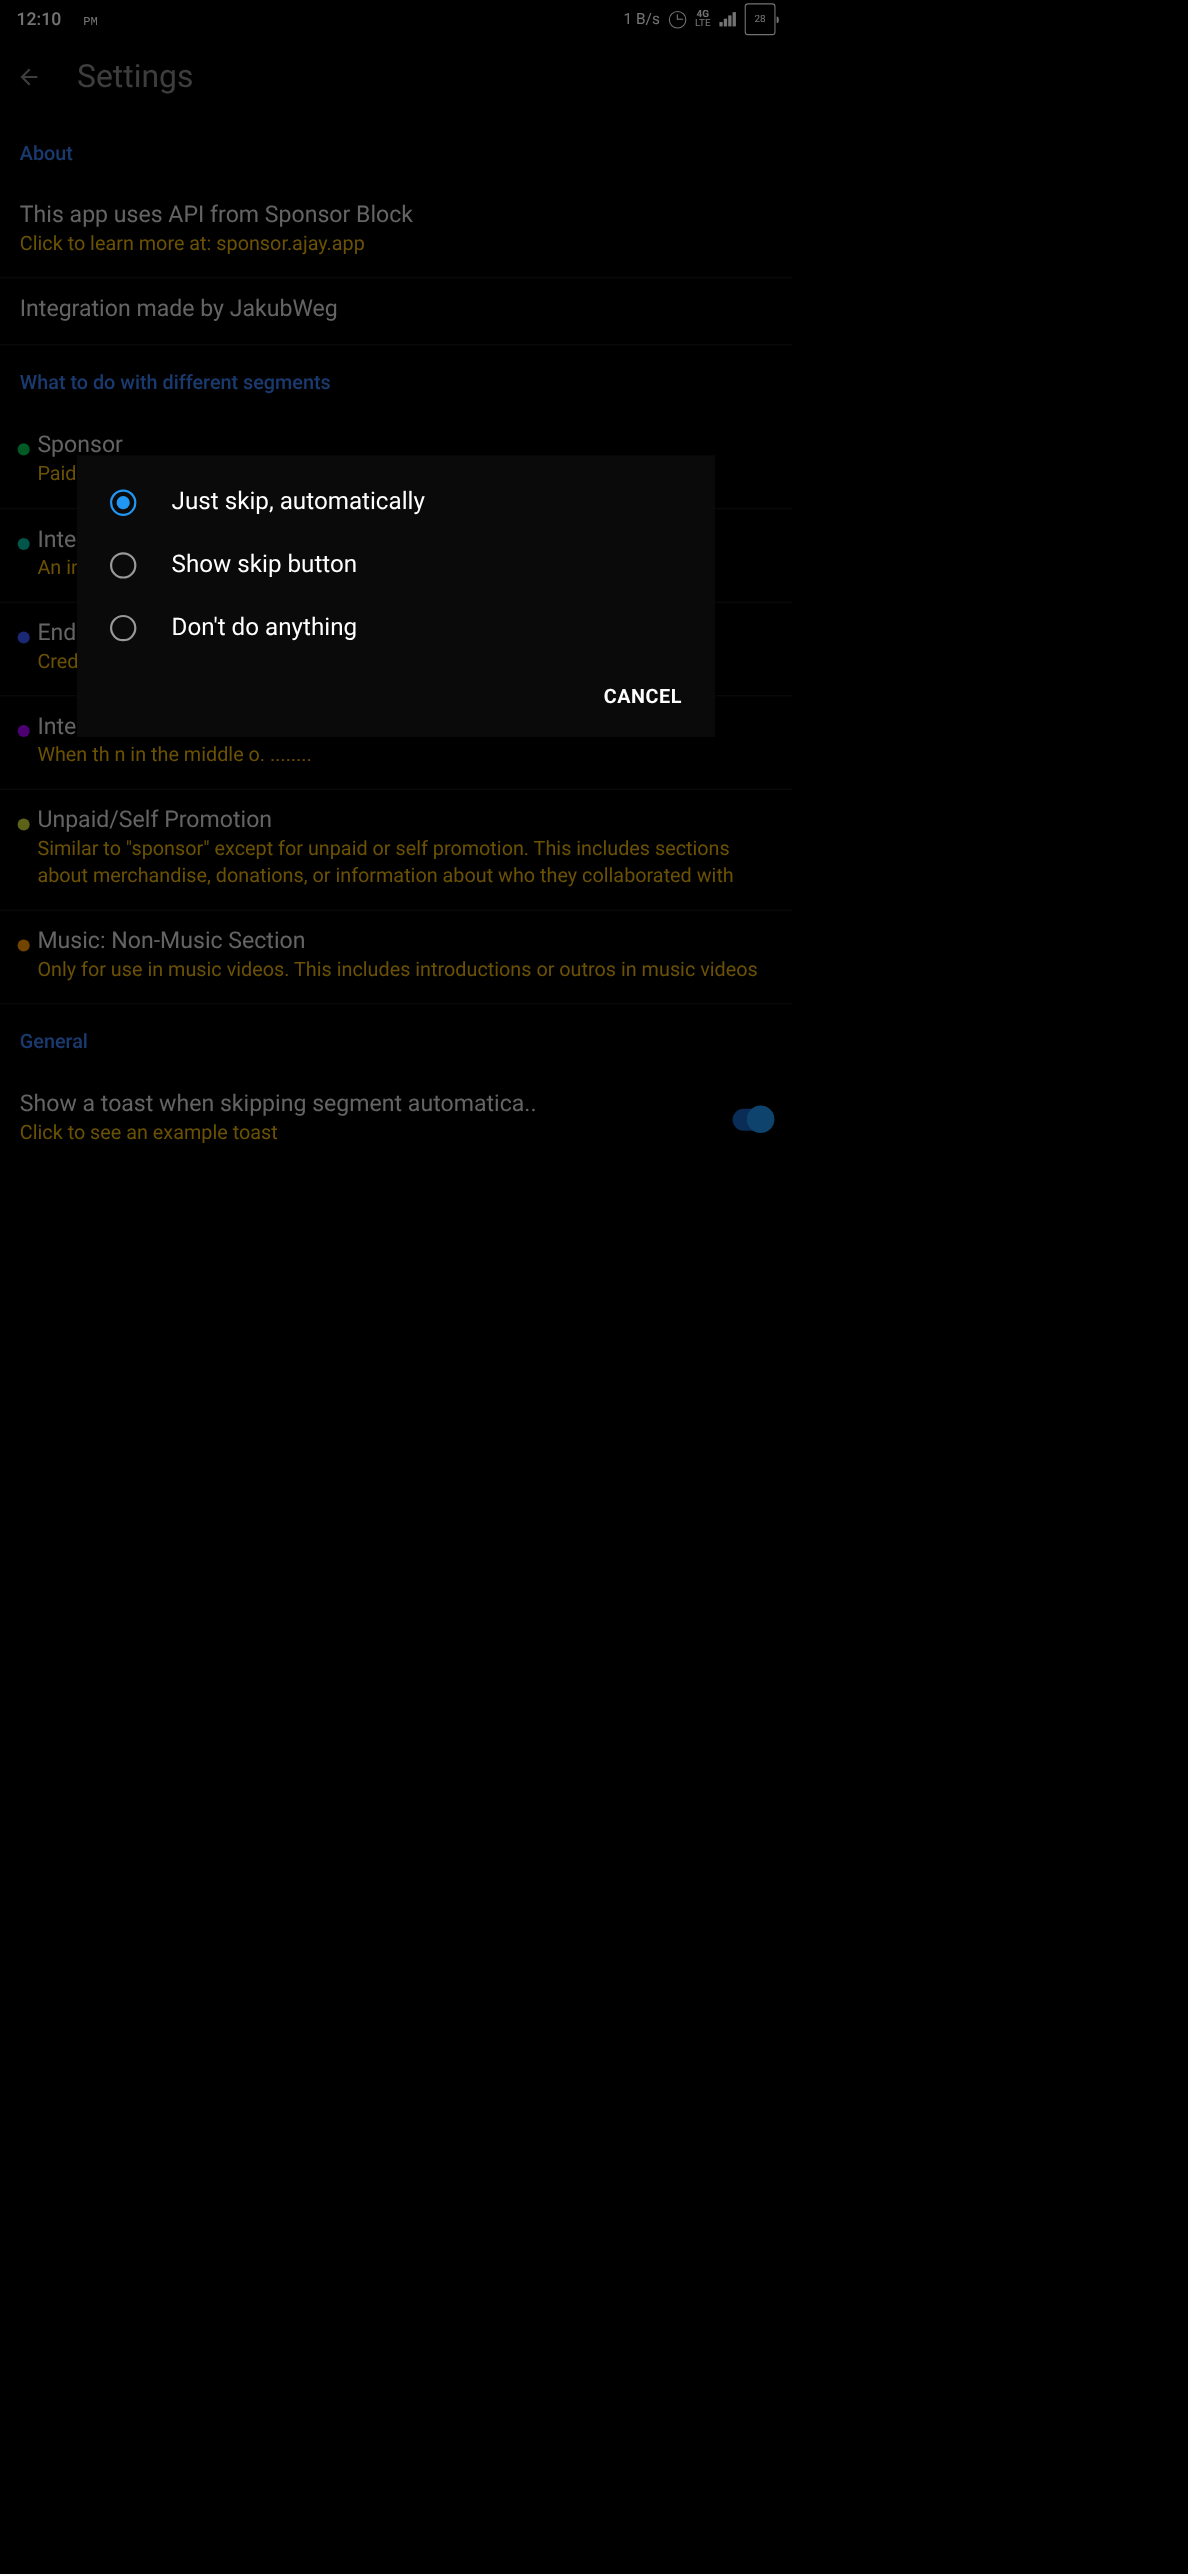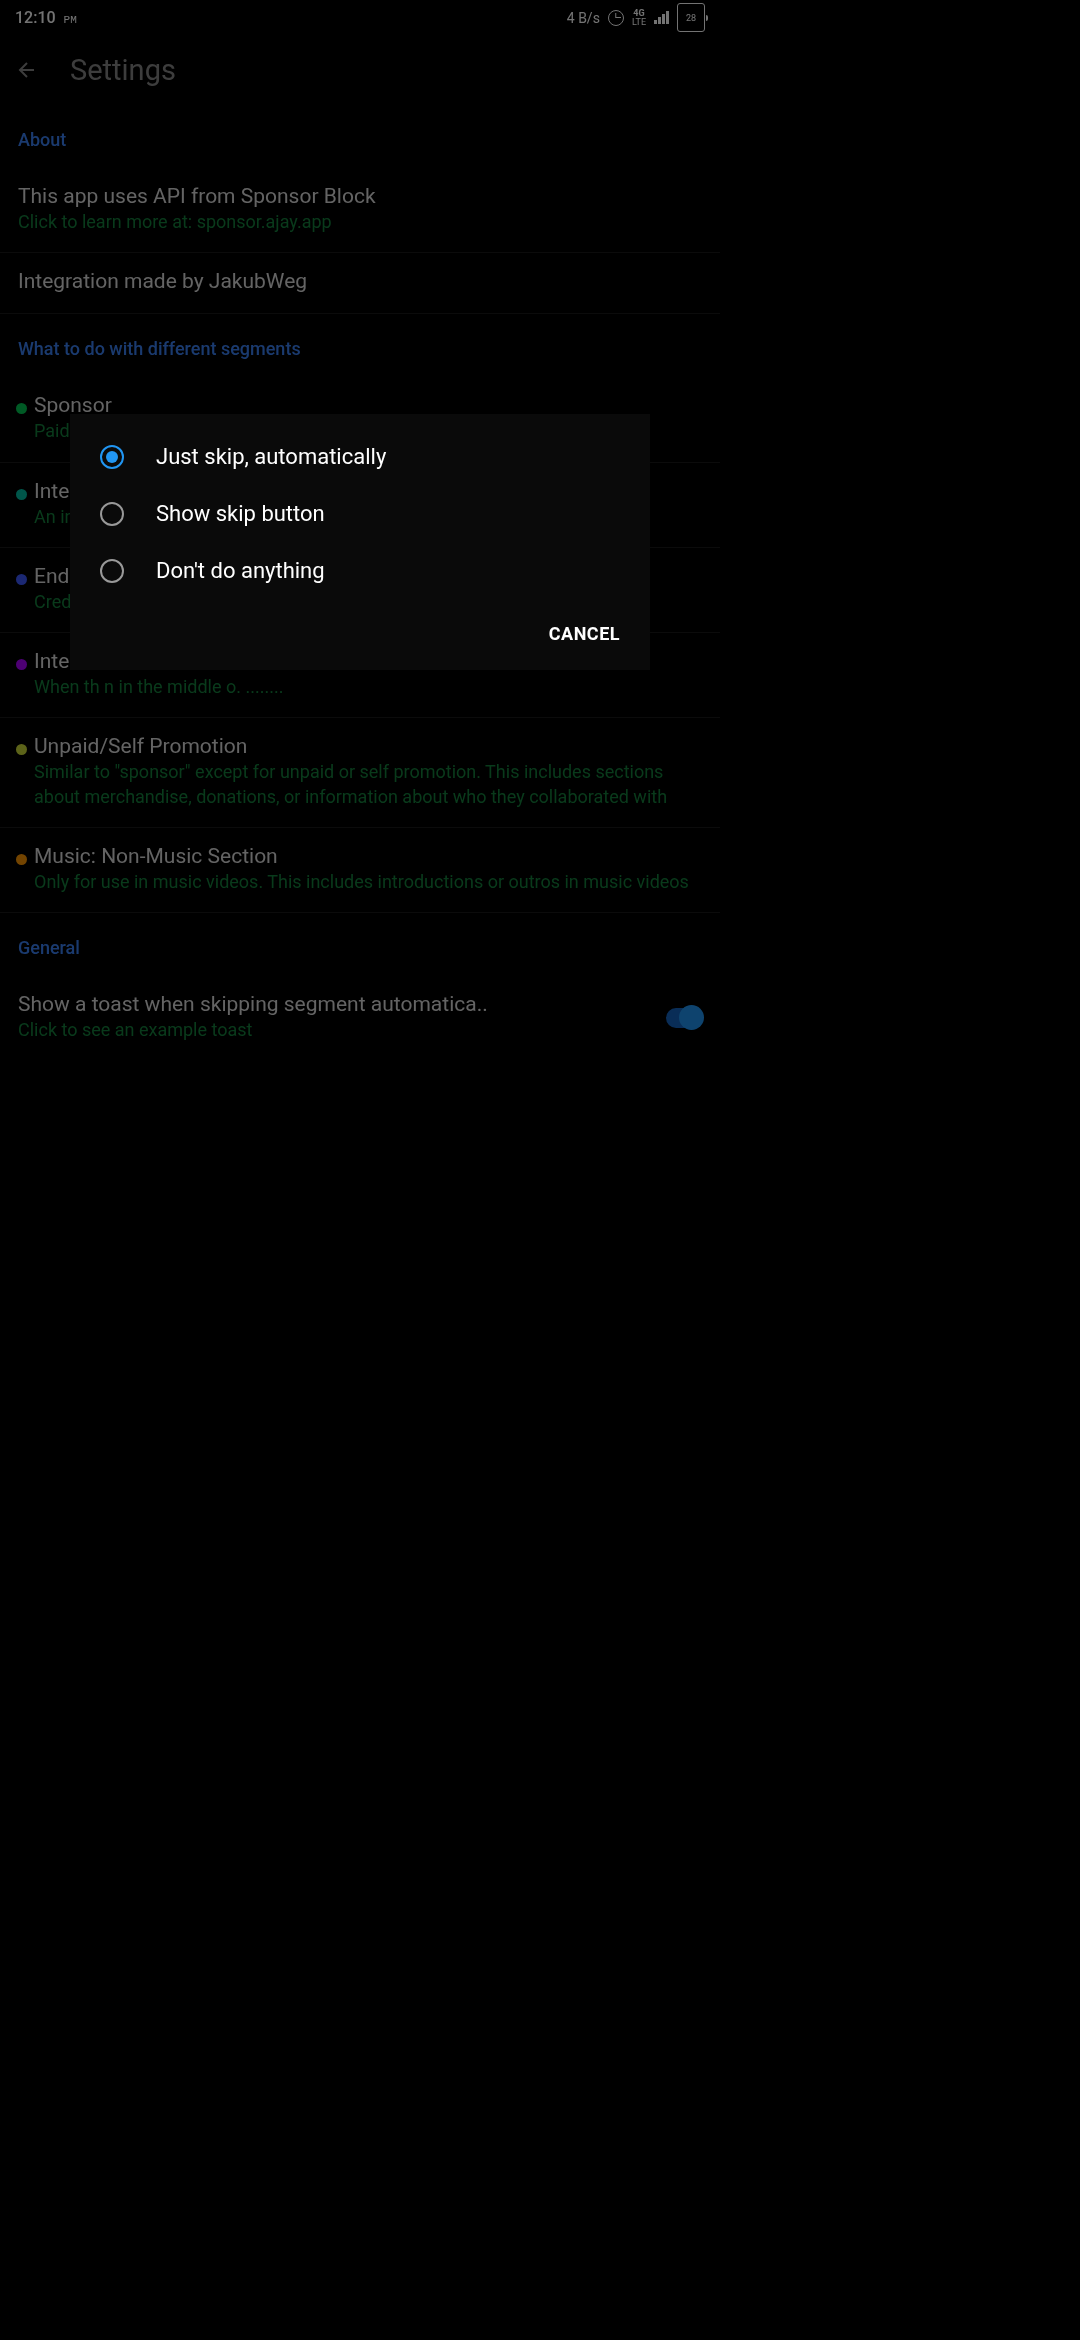--- a/index.html
+++ b/index.html
@@ -20,21 +20,21 @@
       display: flex;
       justify-content: space-between;
       align-items: center;
       padding: 0 15px;
       font-size: 16px;
     }
     .status-time {
       font-weight: 500;
       display: flex;
       align-items: baseline;
-      gap: 8px;
+      gap: 20px;
     }
     .status-time .ampm { font-size: 11px; font-weight: 500; font-family: Liberation Mono, monospace; }
     .status-right {
       display: flex;
       align-items: center;
       gap: 8px;
     }
     .net-speed { font-size: 14px; }
     .alarm-icon {
       width: 16px; height: 16px;
@@ -129,21 +129,21 @@
       border-bottom: 1px solid #1a1a1a;
     }
     .setting-item:last-child { border-bottom: none; }
     .setting-title {
       font-size: 21px;
       color: #dddddd;
       margin-bottom: 2px;
     }
     .setting-subtitle {
       font-size: 18px;
-      color: #15803d;
+      color: #eab308;
       line-height: 1.35;
     }
     .segment-item { position: relative; padding-left: 34px; }
     .segment-dot {
       position: absolute;
       left: 16px;
       top: 26px;
       width: 11px;
       height: 11px;
       border-radius: 50%;
@@ -234,21 +234,21 @@
   </style>
 </head>
 <body>
 
 <div class="status-bar">
   <div class="status-time">
     <span>12:10</span>
     <span class="ampm">PM</span>
   </div>
   <div class="status-right">
-    <span class="net-speed">4 B/s</span>
+    <span class="net-speed">1 B/s</span>
     <span class="alarm-icon"></span>
     <div class="lte">
       <span class="g">4G</span>
       <span>LTE</span>
     </div>
     <div class="signal">
       <span></span>
         <span></span>
         <span></span>
         <span></span>

